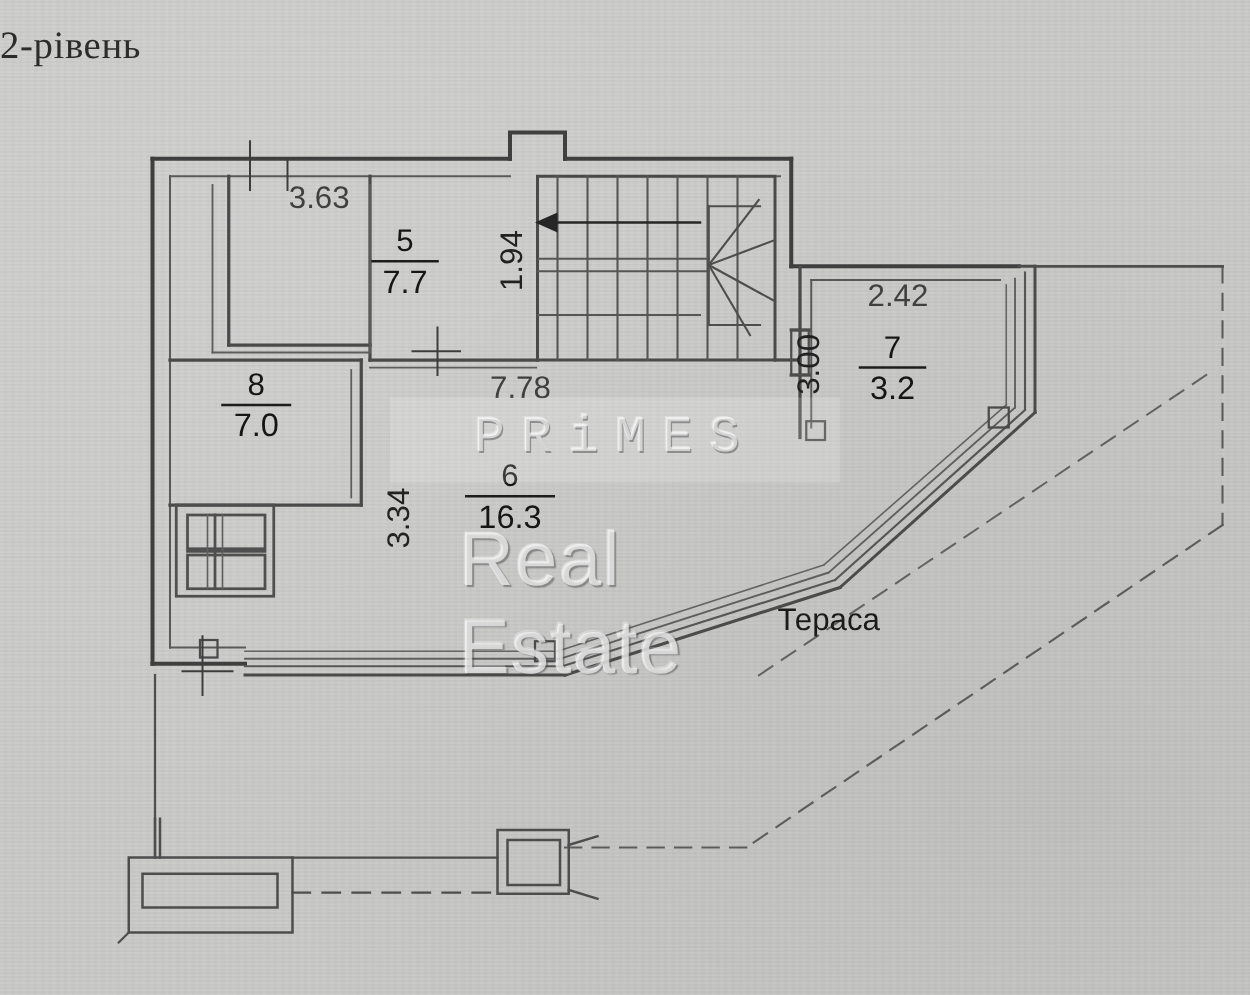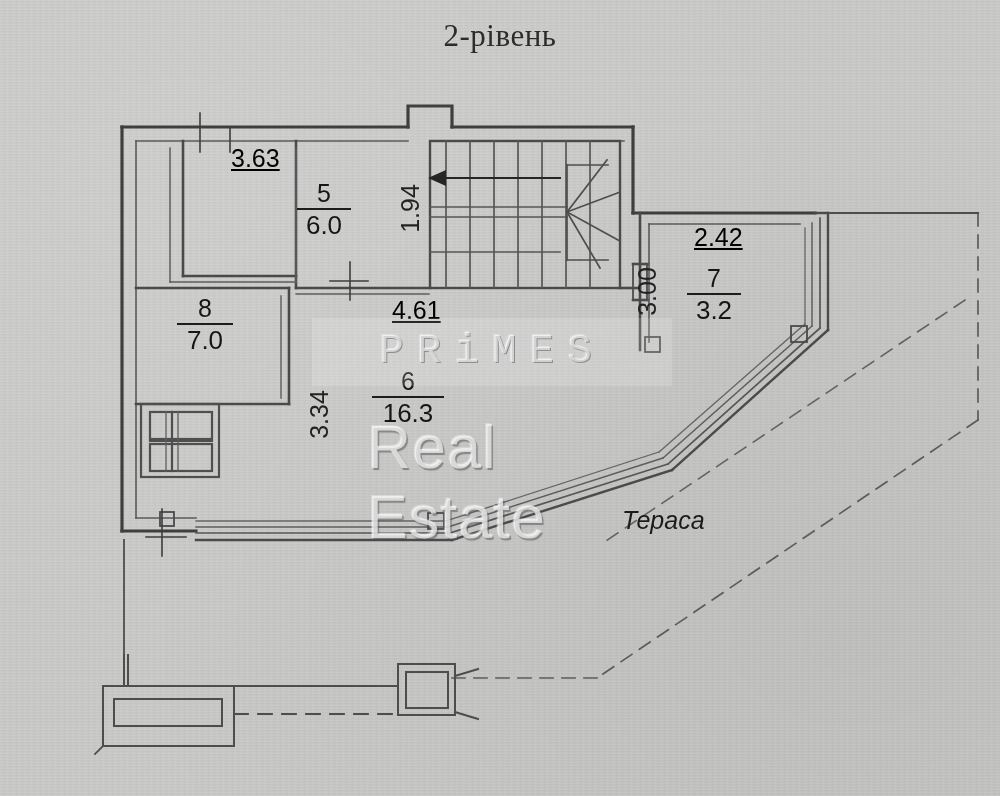--- a/index.html
+++ b/index.html
@@ -36,38 +36,37 @@
   svg#plan-svg {
     position: absolute;
     left: 0;
     top: 0;
   }
   .plan-title {
     position: absolute;
     left: 0;
     top: 18px;
     width: 1000px;
-    text-align: center;
+    text-align: left;
     font-family: "Liberation Serif", serif;
     font-size: 31px;
     color: #2c2c2c;
     letter-spacing: 0.5px;
   }
   .lbl {
     position: absolute;
     font-family: "Liberation Sans", sans-serif;
     color: #1f1f1f;
     white-space: nowrap;
     line-height: 1;
   }
   .dim {
     font-size: 25px;
     font-weight: 400;
-    color: #000000;
-    text-decoration: underline;
+    color: #404040;
   }
   .dim-v {
     font-size: 25px;
     color: #222;
     transform-origin: center center;
   }
   .room-box {
     position: absolute;
     text-align: center;
     color: #161616;
@@ -325,52 +324,52 @@
         <path d="M 146,537 L 186,537"></path>
       </g>
 
     </g>
   </svg>
 
   <div class="lbl dim" style="left:231px; top:146px;">3.63</div>
 
   <div class="lbl dim-v" style="left:386px; top:196px; transform: rotate(-90deg);">1.94</div>
 
-  <div class="lbl dim" style="left:392px; top:298px;">4.61</div>
+  <div class="lbl dim" style="left:392px; top:298px;">7.78</div>
 
   <div class="lbl dim" style="left:694px; top:225px;">2.42</div>
 
   <div class="lbl dim-v" style="left:623px; top:279px; transform: rotate(-90deg);">3.00</div>
 
   <div class="lbl dim-v" style="left:295px; top:402px; transform: rotate(-90deg);">3.34</div>
 
   <div class="room-box" style="left:296px; top:180px; width:56px;">
     <div class="room-num">5</div>
     <div class="room-rule" style="width:54px;"></div>
-    <div class="room-area">6.0</div>
+    <div class="room-area">7.7</div>
   </div>
 
   <div class="room-box" style="left:686px; top:265px; width:56px;">
     <div class="room-num">7</div>
     <div class="room-rule" style="width:54px;"></div>
     <div class="room-area">3.2</div>
   </div>
 
   <div class="room-box" style="left:176px; top:295px; width:58px;">
     <div class="room-num">8</div>
     <div class="room-rule" style="width:56px;"></div>
     <div class="room-area">7.0</div>
   </div>
 
   <div class="room-box" style="left:371px; top:368px; width:74px;">
     <div class="room-num">6</div>
     <div class="room-rule" style="width:72px;"></div>
     <div class="room-area">16.3</div>
   </div>
 
-  <div class="lbl terrace-label" style="left:622px; top:508px;font-style:italic;">Тераса</div>
+  <div class="lbl terrace-label" style="left:622px; top:484px;">Тераса</div>
 
   <div id="watermark">
     <div id="wm-primes">PRiMES</div>
     <div id="wm-real-estate">Real Estate</div>
   </div>
 
 </div>
 
 </body></html>

